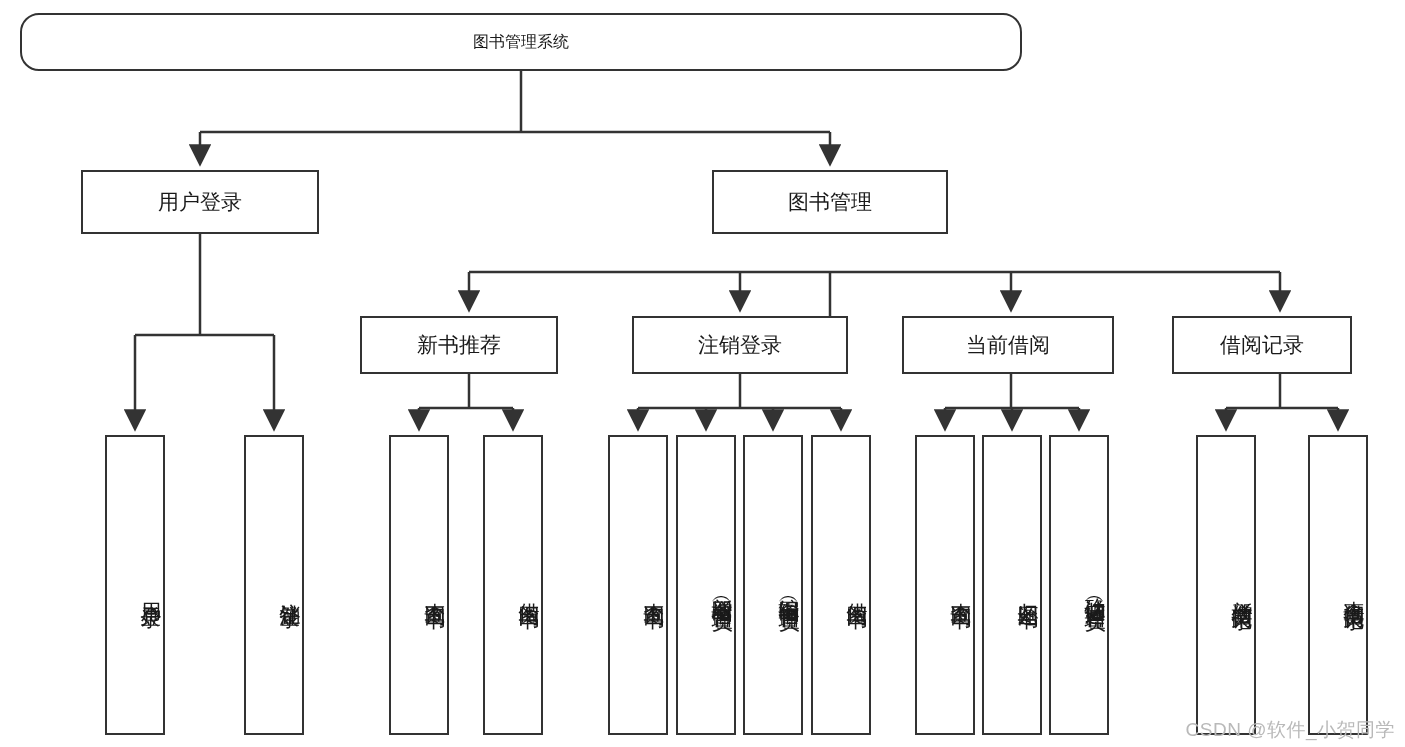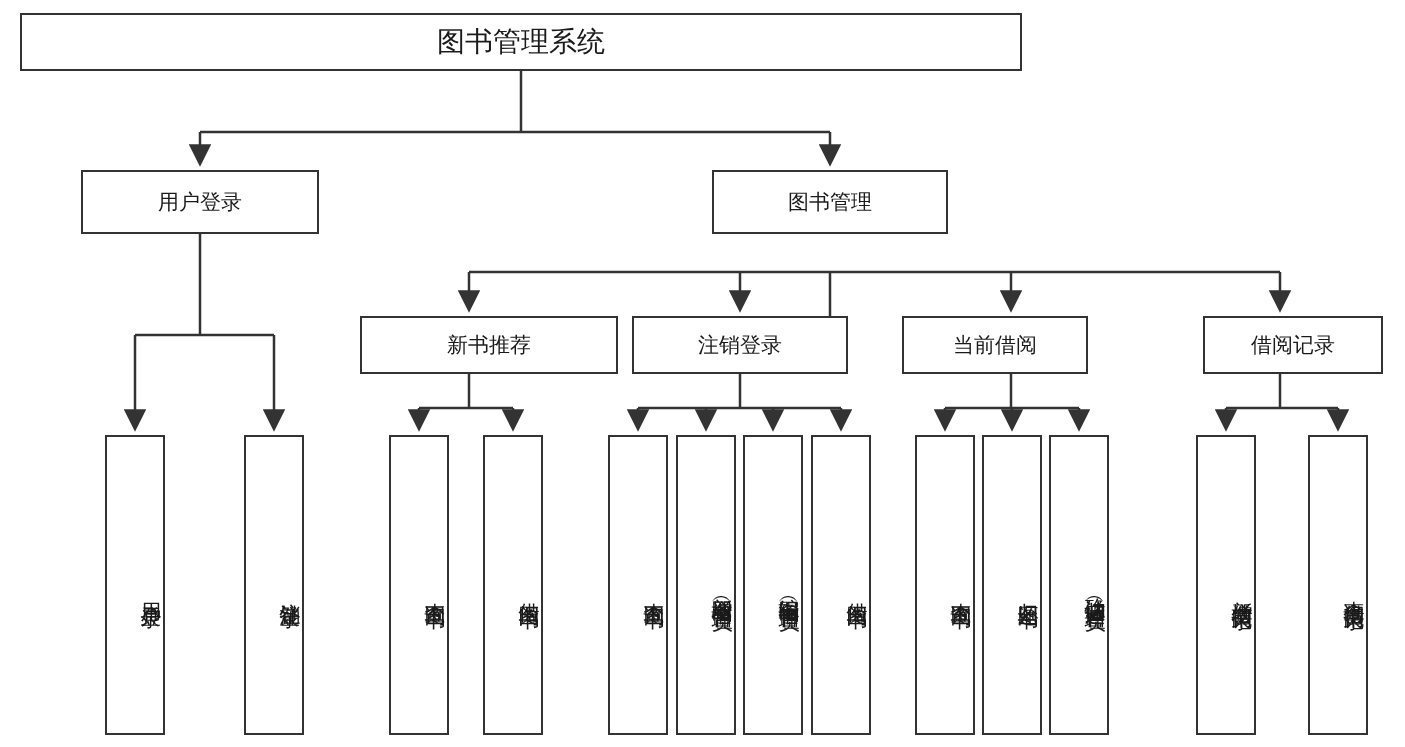--- a/index.html
+++ b/index.html
@@ -20,21 +20,22 @@
     align-items:center;
     justify-content:center;
     text-align:center;
     color:#1a1a1a;
     line-height:1.18;
   }
   .node.h{
     font-size:21px;
   }
   .node.root{
-    font-size:28px;
+    font-size:16px;
+    border-radius:19px;
   }
   .node.v{
     font-size:21px;
     writing-mode:vertical-rl;
     text-orientation:upright;
     letter-spacing:2px;
     padding-top:10px;
     align-items:flex-start;
     justify-content:center;
   }
@@ -121,30 +122,30 @@
     <span class="lbl">图书管理系统</span>
   </div>
 
   <div class="node h" style="left: 81px; top: 170px; width: 238px; height: 64px;">
     <span class="lbl">用户登录</span>
   </div>
   <div class="node h" style="left: 712px; top: 170px; width: 236px; height: 64px; align-items: center;">
     <span class="lbl">图书管理</span>
   </div>
 
-  <div class="node h" style="left: 360px; top: 316px; width: 258px; height: 58px;">
+  <div class="node h" style="left: 360px; top: 316px; width: 198px; height: 58px;">
     <span class="lbl">新书推荐</span>
   </div>
   <div class="node h" style="left: 632px; top: 316px; width: 216px; height: 58px;">
     <span class="lbl">注销登录</span>
   </div>
-  <div class="node h" style="left: 902px; top: 316px; width: 186px; height: 58px;">
+  <div class="node h" style="left: 902px; top: 316px; width: 212px; height: 58px;">
     <span class="lbl">当前借阅</span>
   </div>
-  <div class="node h" style="left: 1172px; top: 316px; width: 180px; height: 58px; margin-left: 31px;">
+  <div class="node h" style="left: 1172px; top: 316px; width: 180px; height: 58px;">
     <span class="lbl">借阅记录</span>
   </div>
 
   <div class="node v" style="left: 105px; top: 435px; width: 60px; height: 300px;">
     <span class="lbl">用户登录</span>
   </div>
   <div class="node v" style="left: 244px; top: 435px; width: 60px; height: 300px;">
     <span class="lbl">注销登录</span>
   </div>
   <div class="node v" style="left: 389px; top: 435px; width: 60px; height: 300px;">
@@ -174,13 +175,14 @@
   <div class="node v" style="left: 1049px; top: 435px; width: 60px; height: 300px;">
     <span class="lbl">确认归还（管理员）</span>
   </div>
   <div class="node v" style="left: 1196px; top: 435px; width: 60px; height: 300px;">
     <span class="lbl">新增借阅记录</span>
   </div>
   <div class="node v" style="left: 1308px; top: 435px; width: 60px; height: 300px;">
     <span class="lbl">查询借阅记录</span>
   </div>
 
+  <div class="watermark">CSDN @软件_小贺同学</div>
 </div>
 
 </body></html>

